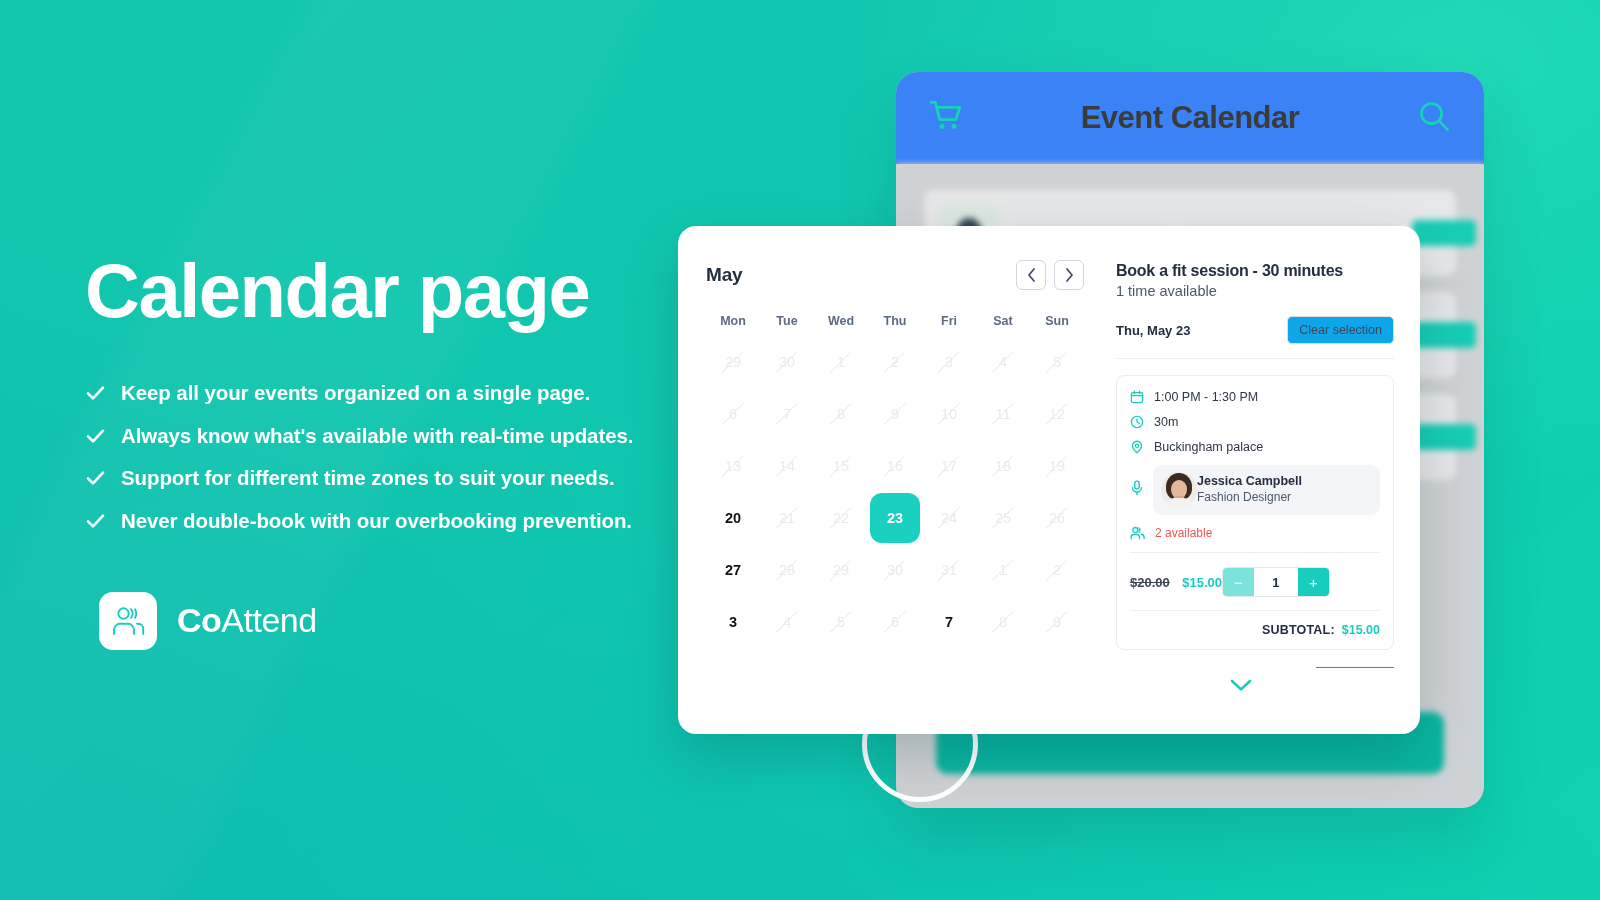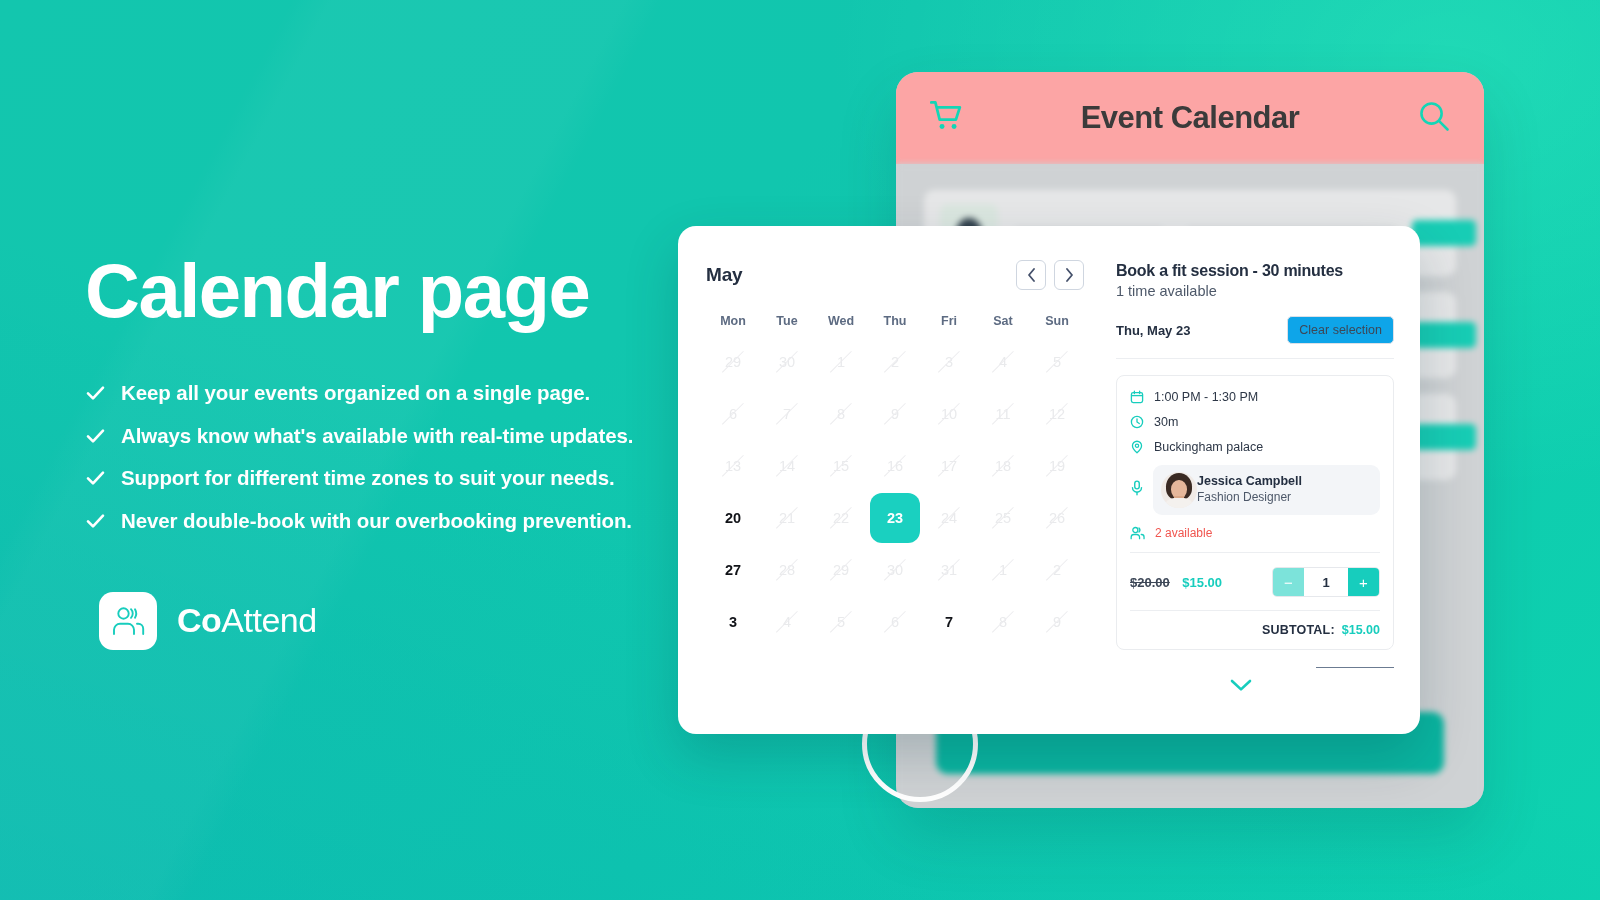--- a/index.html
+++ b/index.html
@@ -93,21 +93,21 @@
     position: absolute;
     left: 896px; top: 72px;
     width: 588px; height: 736px;
     background: #cfd2d4;
     border-radius: 22px;
     box-shadow: 0 28px 60px rgba(0, 60, 70, 0.16);
     overflow: hidden;
   }
   #tablet-topbar {
     height: 92px;
-    background: #fca5a5;
+    background: #3b82f6;
     display: flex; align-items: center;
     padding: 0 34px;
     position: relative;
   }
   #tablet-title {
     position: absolute; left: 0; right: 0; text-align: center;
     font-size: 31px; font-weight: 700; color: #3b3b3b;
     letter-spacing: -0.5px;
     pointer-events: none;
   }
@@ -356,21 +356,21 @@
   #staff-name { font-size: 12.5px; font-weight: 700; color:#242f41; line-height:1.25; }
   #staff-role { font-size: 12px; color:#4d5869; line-height:1.3; }
   #avail-row {
     display:flex; align-items:center; gap: 10px;
     font-size: 12px; color:#f0554f;
     padding-bottom: 12px;
     border-bottom: 1px solid #eceef1;
   }
   #avail-row .ico { color:#17cdbd; display:flex; flex:0 0 auto; }
   #price-row {
-    display:flex; align-items:center; justify-content: space-between;
+    display:flex; align-items:center; 
     padding: 14px 0 13px 0;
     border-bottom: 1px solid #eceef1;
   }
   #price-old { font-size: 13px; color:#3d4757; text-decoration: line-through; font-weight:700; }
   #price-new { font-size: 13px; color:#17cdbd; font-weight:700; margin-left: 8px; }
   #stepper {
     display:flex; align-items:center;
     border-radius: 5px; overflow:hidden;
     border: 1px solid #e6e8ec;
     height: 30px;

